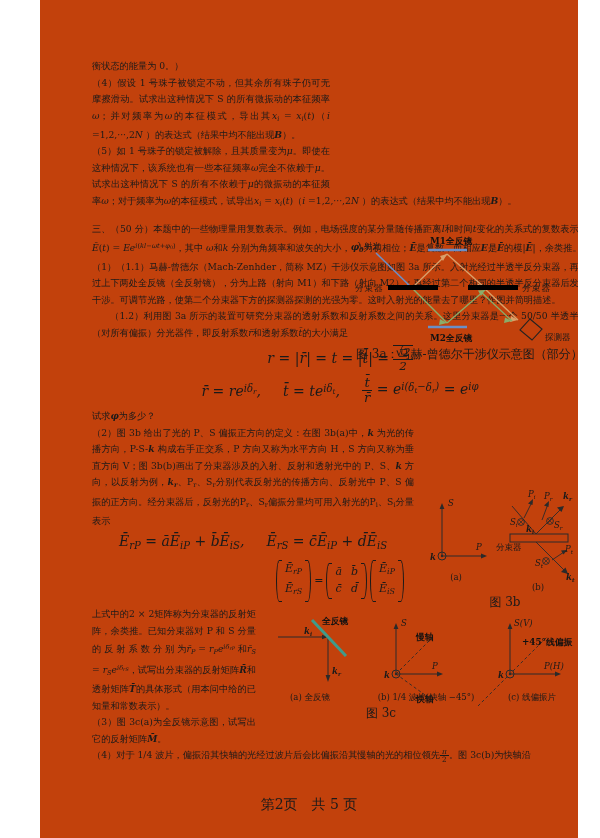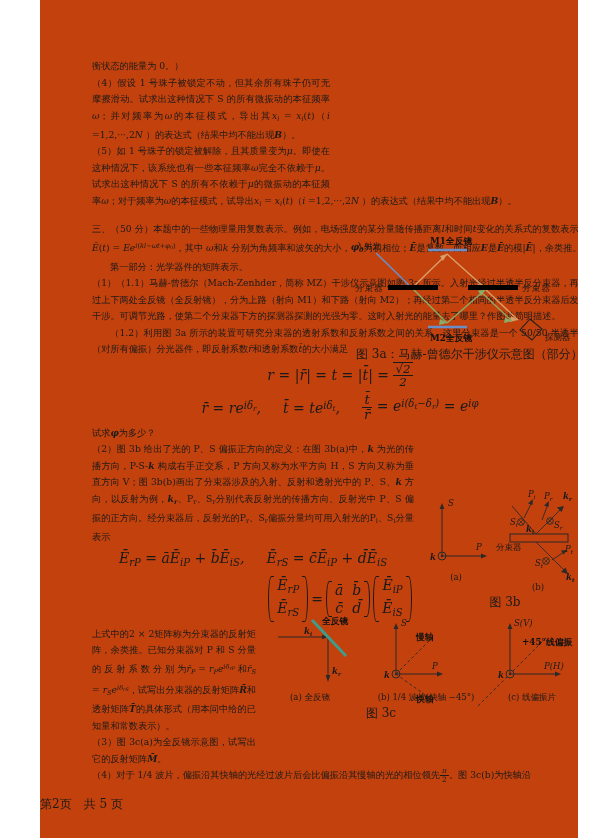--- a/index.html
+++ b/index.html
@@ -62,21 +62,21 @@
   .radic {
     border-top: 1px solid #1a1a1a;
     padding: 0 1px 0 1px;
   }
   .matrix-eq {
     display: flex;
     justify-content: center;
     align-items: center;
     gap: 3px;
     margin: 5px 0 4px 0;
-    font-size: 14px;
+    font-size: 11px;
     font-style: italic;
   }
   .pmatrix {
     display: inline-flex;
     align-items: center;
   }
   .pmatrix .bar-l, .pmatrix .bar-r {
     width: 5px;
     align-self: stretch;
     border: 1px solid #1a1a1a;
@@ -123,21 +123,22 @@
     float: right;
     width: 326px;
     height: 110px;
     margin-left: 6px;
   }
   .page-footer {
     position: absolute;
     left: 0;
     right: 0;
     top: 796px;
-    font-size: 12px;
+    text-align: center;
+    font-size: 14px;
     color: #1a1a1a;
   }
   svg { display: block; }
   .lbl { font-family: "DejaVu Serif", serif; font-size: 8.5px; fill: #1a1a1a; }
   .lbl-b { font-family: "DejaVu Serif", serif; font-size: 8.8px; font-weight: bold; fill: #111; }
   .lbl-i { font-family: "DejaVu Serif", serif; font-size: 8.5px; font-style: italic; fill: #1a1a1a; }
 </style>
 </head>
 <body>
 
@@ -148,21 +149,20 @@
     <div class="float-right-3a"></div>
 
     <p class="para">衡状态的能量为 0。）</p>
 
     <p class="para">（4）假设 1 号珠子被锁定不动，但其余所有珠子仍可无摩擦滑动。试求出这种情况下 S 的所有微振动的本征频率<span class="mi">ω</span>；并对频率为<span class="mi">ω</span>的本征模式，导出其<span class="mi">x<span class="sub">i</span></span> = <span class="mi">x<span class="sub">i</span></span>(<span class="mi">t</span>)（<span class="mi">i</span> =1,2,···,2<span class="mi">N</span> ）的表达式（结果中均不能出现<span class="mi bold">B</span>）。</p>
 
     <p class="para">（5）如 1 号珠子的锁定被解除，且其质量变为<span class="mi">μ</span>。即使在这种情况下，该系统也有一些本征频率<span class="mi">ω</span>完全不依赖于<span class="mi">μ</span>。试求出这种情况下 S 的所有不依赖于<span class="mi">μ</span>的微振动的本征频率<span class="mi">ω</span>；对于频率为<span class="mi">ω</span>的本征模式，试导出<span class="mi">x<span class="sub">i</span></span> = <span class="mi">x<span class="sub">i</span></span>(<span class="mi">t</span>)（<span class="mi">i</span> =1,2,···,2<span class="mi">N</span> ）的表达式（结果中均不能出现<span class="mi bold">B</span>）。</p>
 
     <p class="para" style="margin-top:9px;">三、（50 分）本题中的一些物理量用复数表示。例如，电场强度的某分量随传播距离<span class="mi">l</span>和时间<span class="mi">t</span>变化的关系式的复数表示为<span class="mi">Ē</span>(<span class="mi">t</span>) = <span class="mi">Ee</span><span class="sup"><span class="mi">i</span>(<span class="mi">kl</span>−<span class="mi">ωt</span>+<span class="mi">φ</span><span class="sub">0</span>)</span>，其中 <span class="mi">ω</span>和<span class="mi">k</span> 分别为角频率和波矢的大小，<span class="mi bold">φ<span class="sub">0</span></span>为初相位；<span class="mi bold">Ē</span>是复数，而相应<span class="mi bold">E</span>是<span class="mi bold">Ē</span>的模|<span class="mi bold">Ē</span>|，余类推。</p>
 
-    <p class="para indent2">第一部分：光学器件的矩阵表示。</p>
 
     <p class="para">（1）（1.1）马赫-曾德尔（Mach-Zenhder，简称 MZ）干涉仪示意图如图 3a 所示。入射光经过半透半反分束器，再经过上下两处全反镜（全反射镜），分为上路（射向 M1）和下路（射向 M2）；再经过第二个相同的半透半反分束器后发生干涉。可调节光路，使第二个分束器下方的探测器探测的光强为零。这时入射光的能量去了哪里？作图并简明描述。</p>
 
     <p class="para indent2">（1.2）利用图 3a 所示的装置可研究分束器的透射系数和反射系数之间的关系。这里分束器是一个 50/50 半透半反（对所有偏振）分光器件，即反射系数<span class="mi">r̄</span>和透射系数<span class="mi">t̄</span>的大小满足</p>
 
     <div class="formula">
       <span><span class="mi">r</span> = |<span class="mi">r̄</span>| = <span class="mi">t</span> = |<span class="mi">t̄</span>| =</span>
       <span class="frac">
           <span class="num radic">√2</span>
           <span class="den">2</span>

